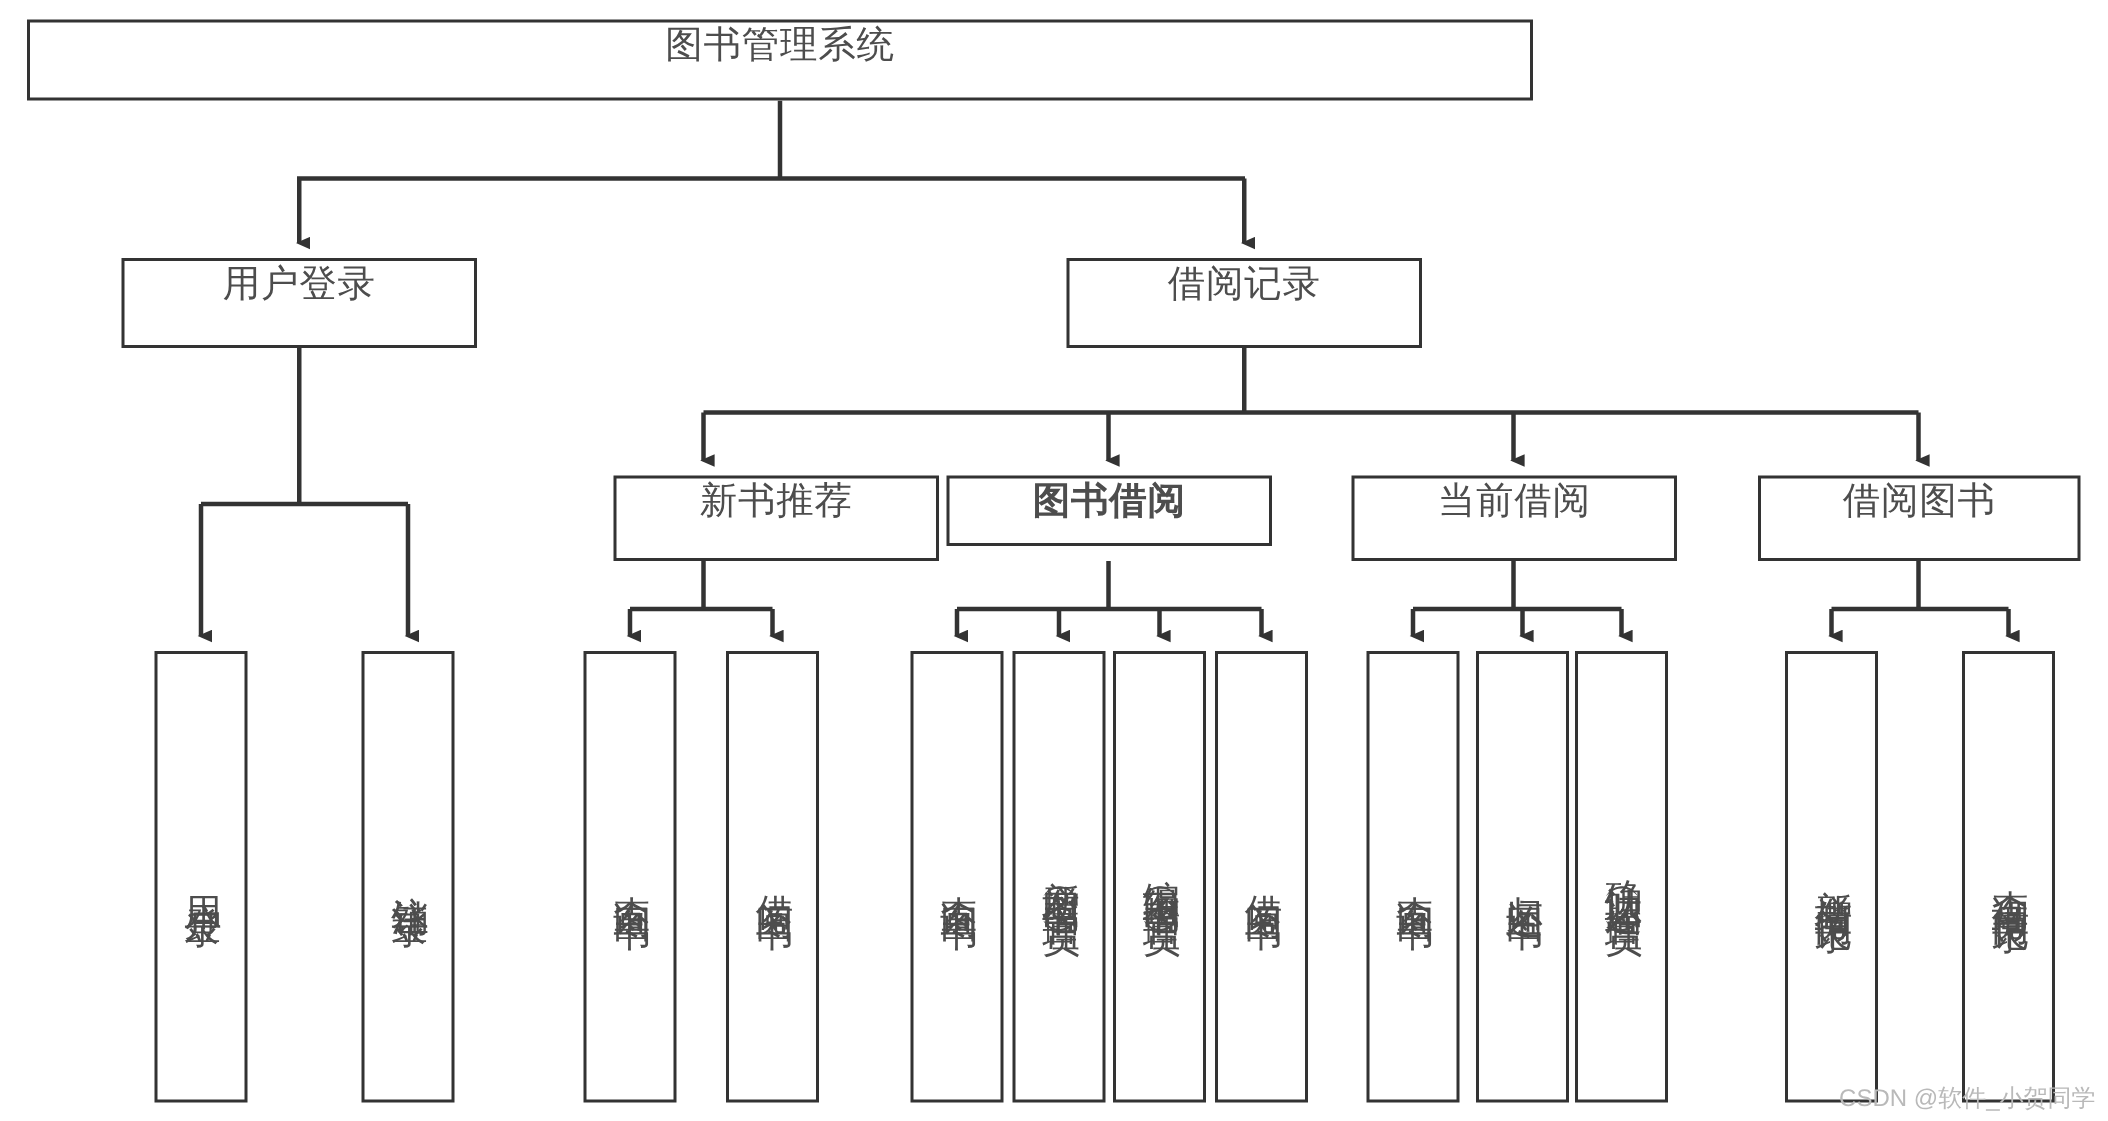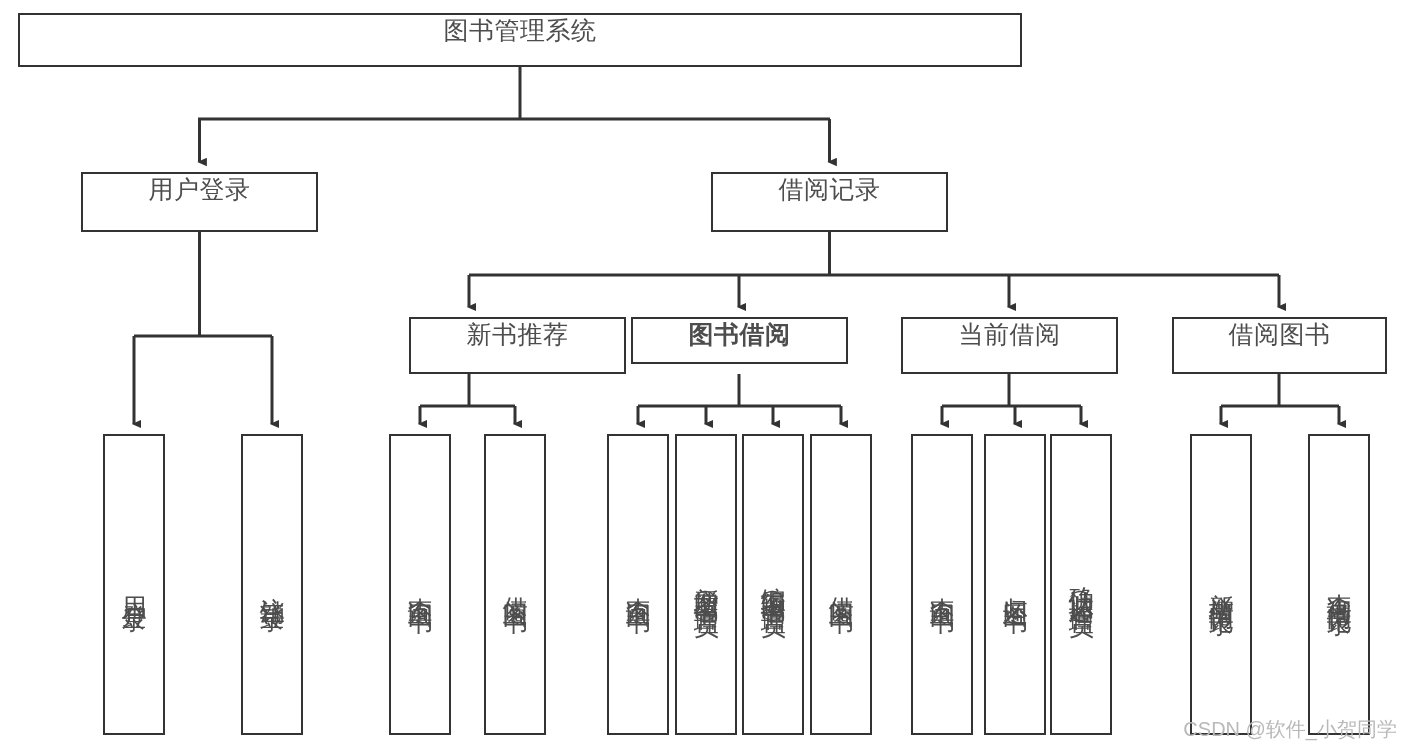--- a/index.html
+++ b/index.html
@@ -53,21 +53,21 @@
     writing-mode: vertical-rl;
     text-orientation: upright;
     font-size: 25px;
     letter-spacing: 4px;
     line-height: 1.1;
   }
   #watermark {
     position: absolute;
     right: 8px;
     bottom: 4px;
-    font-size: 20px;
+    font-size: 16px;
     color: #b9b9b9;
     z-index: 3;
     white-space: nowrap;
   }
 </style>
 </head>
 <body>
 
 <div id="diagram-root">
 

